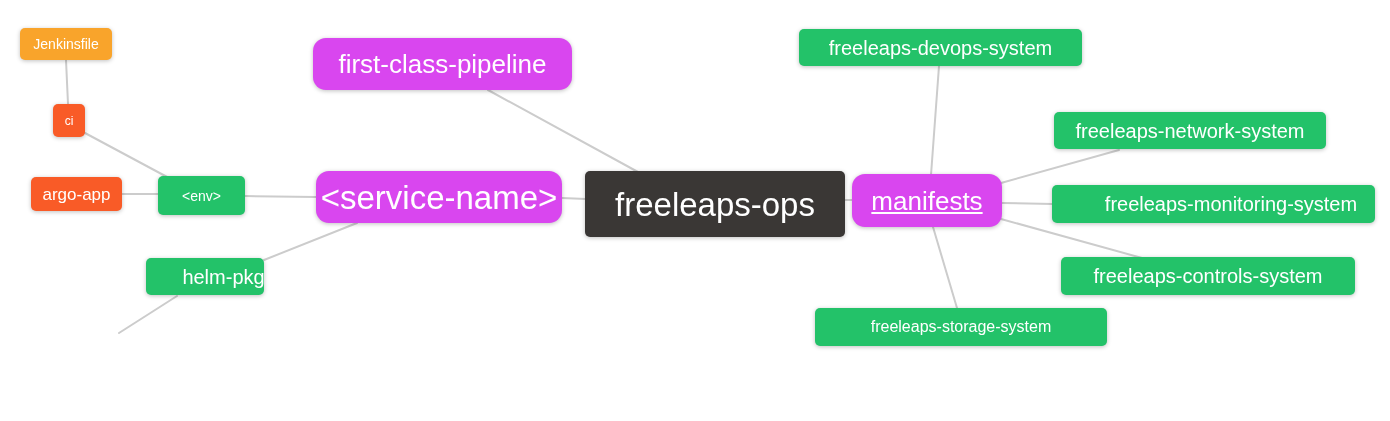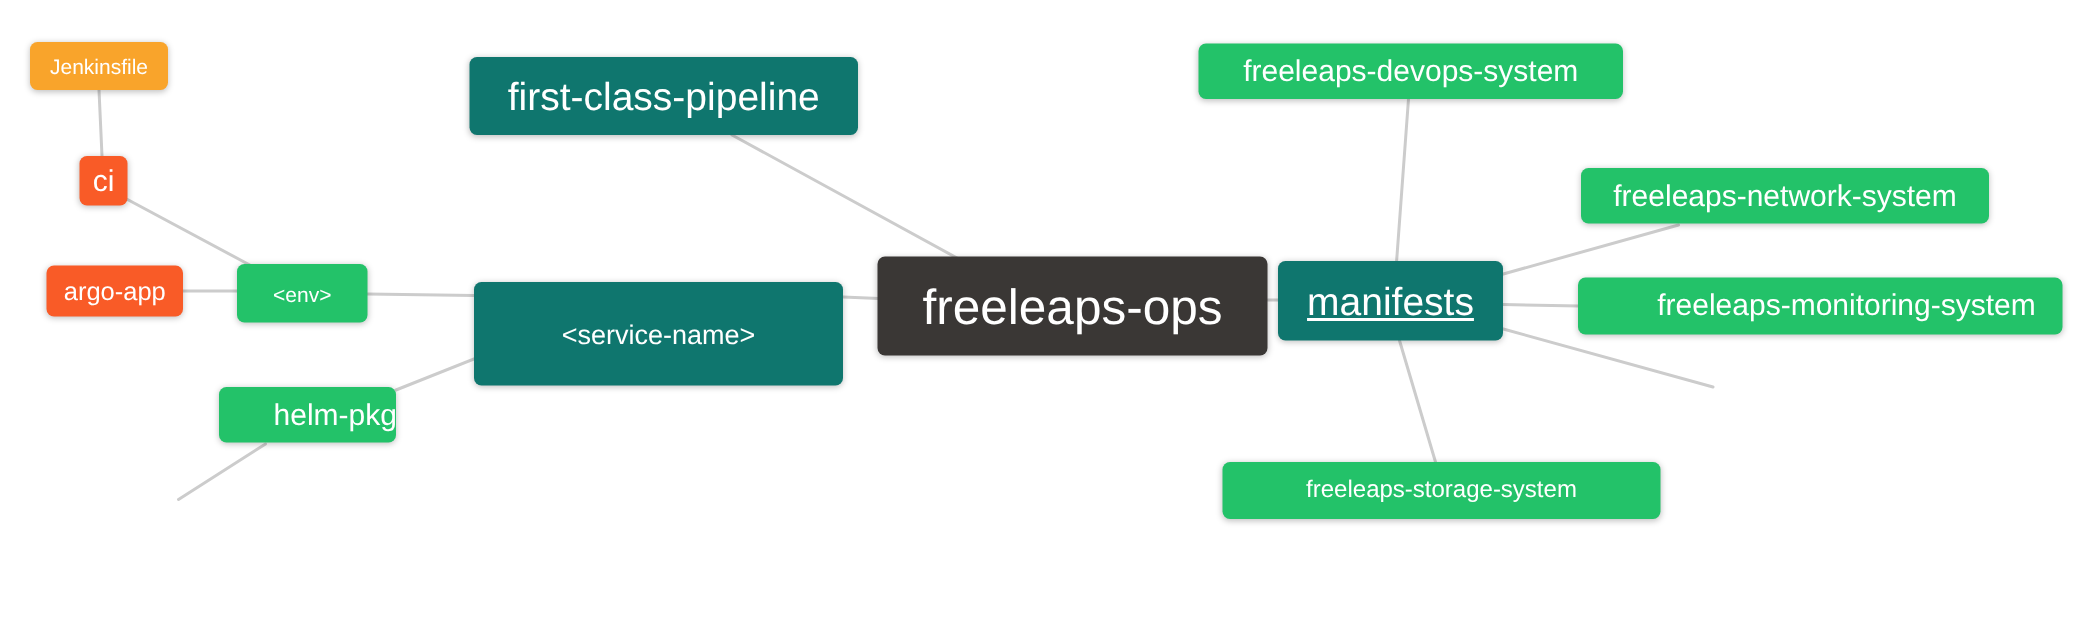--- a/index.html
+++ b/index.html
@@ -32,21 +32,21 @@
     color: #ffffff;
     border-radius: 5px;
     box-shadow: 0 1px 4px rgba(0,0,0,0.25);
     white-space: nowrap;
     cursor: pointer;
     box-sizing: border-box;
     line-height: 1;
     user-select: none;
   }
   .c-root   { background: #3a3735; }
-  .c-blue   { background: #0f766e; }
+  .c-blue   { background: #d946ef; border-radius: 13px; }
   .c-green  { background: #23c269; }
   .c-red    { background: #f95b27; }
   .c-amber  { background: #f9a42b; }
 </style>
 </head>
 <body>
 
 <div id="mindmap">
 
   <svg id="edges" viewBox="0 0 1390 421" xmlns="http://www.w3.org/2000/svg">
@@ -61,39 +61,40 @@
     <line x1="845" y1="200" x2="852" y2="200"></line>
     <line x1="939" y1="66" x2="931" y2="175"></line>
     <line x1="1001" y1="183" x2="1119" y2="150"></line>
     <line x1="1002" y1="203" x2="1053" y2="204"></line>
     <line x1="1001" y1="219" x2="1142" y2="258"></line>
     <line x1="933" y1="227" x2="957" y2="308"></line>
   </svg>
 
   <div class="node c-amber" style="left:20px;  top:28px;  width:92px;  height:32px; font-size:14px;">Jenkinsfile</div>
 
-  <div class="node c-red" style="left:53px;  top:104px; width:32px;  height:33px; font-size:20px;">ci</div>
+  <div class="node c-red" style="left:53px;  top:104px; width:32px;  height:33px; font-size:12px;">ci</div>
 
   <div class="node c-red" style="left:31px;  top:177px; width:91px;  height:34px; font-size:17px;">argo-app</div>
 
 
   <div class="node c-green" style="left:158px; top:176px; width:87px;  height:39px; font-size:14px;">&lt;env&gt;</div>
 
   <div class="node c-green" style="left:146px; top:258px; width:118px; height:37px; font-size:20px;padding-left:37px;">helm-pkg</div>
 
   <div class="node c-blue" style="left:313px; top:38px;  width:259px; height:52px; font-size:26px;">first-class-pipeline</div>
 
-  <div class="node c-blue" style="left:316px; top:188px; width:246px; height:69px; font-size:18px;">&lt;service-name&gt;</div>
+  <div class="node c-blue" style="left:316px; top:171px; width:246px; height:52px; font-size:33px;">&lt;service-name&gt;</div>
 
   <div class="node c-blue" style="left:852px; top:174px; width:150px; height:53px; font-size:26px;text-decoration:underline;">manifests</div>
 
   <div class="node c-root" style="left:585px; top:171px; width:260px; height:66px; font-size:33px;">freeleaps-ops</div>
 
   <div class="node c-green" style="left:799px;  top:29px;  width:283px; height:37px; font-size:20px;">freeleaps-devops-system</div>
 
   <div class="node c-green" style="left:1054px; top:112px; width:272px; height:37px; font-size:20px;">freeleaps-network-system</div>
 
   <div class="node c-green" style="left:1052px; top:185px; width:323px; height:38px; font-size:20px;padding-left:35px;">freeleaps-monitoring-system</div>
 
+  <div class="node c-green" style="left:1061px; top:257px; width:294px; height:38px; font-size:20px;">freeleaps-controls-system</div>
 
   <div class="node c-green" style="left:815px;  top:308px; width:292px; height:38px; font-size:16px;">freeleaps-storage-system</div>
 
 </div>
 
 </body></html>

